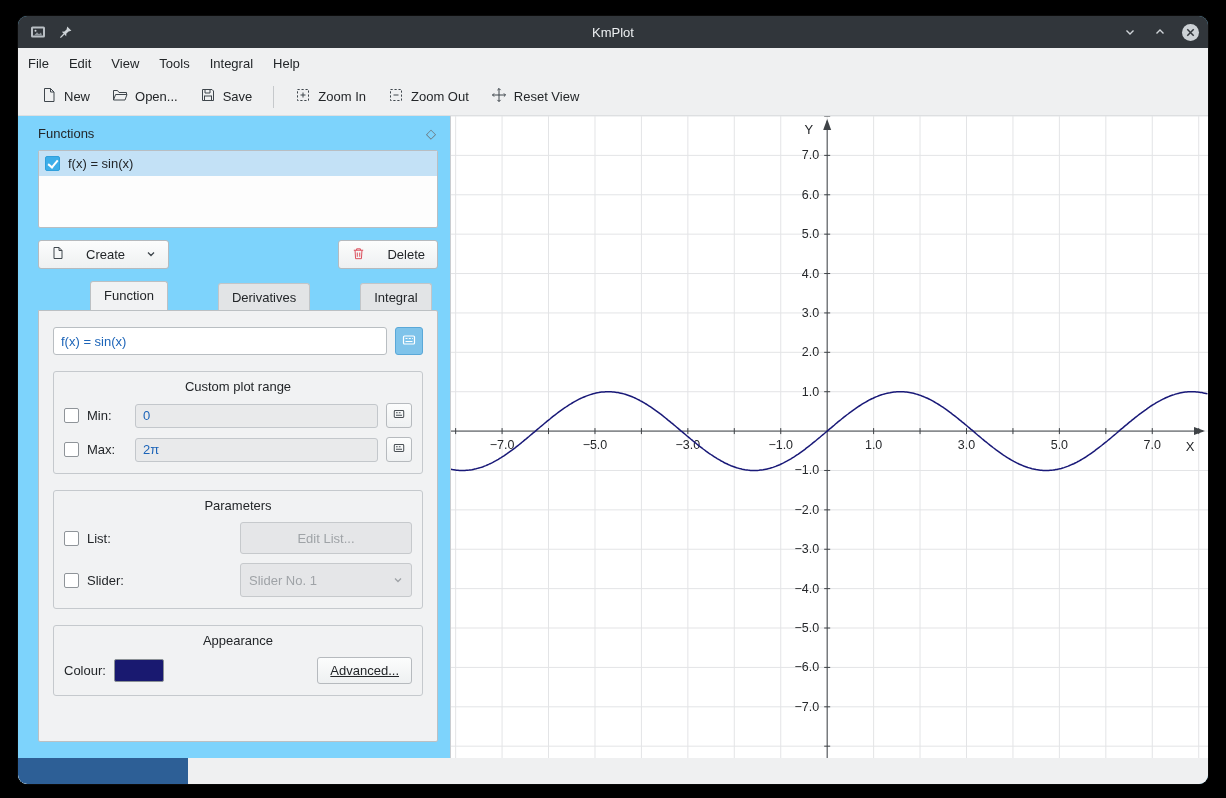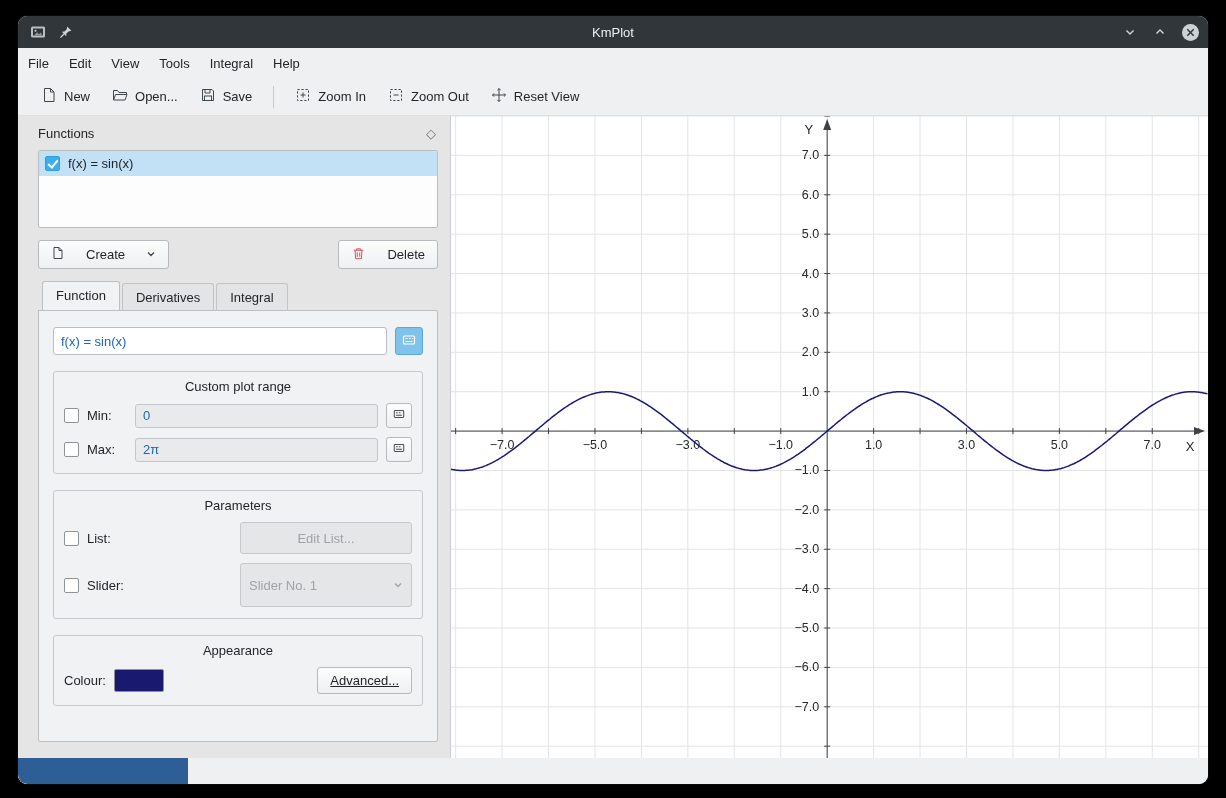--- a/index.html
+++ b/index.html
@@ -1,20 +1,20 @@
 <!DOCTYPE html>
 <html><head>
 <meta charset="utf-8">
 <style>
   * { box-sizing: border-box; margin: 0; padding: 0; }
   html,body { width:1226px; height:798px; background:#000; overflow:hidden;
     font-family:"Liberation Sans", sans-serif; font-size:13px; color:#232629; }
 
   .window { position:absolute; left:18px; top:16px; width:1190px; height:768px;
-    background:#e5e5e5; border-radius:9px; overflow:hidden; box-shadow:0 0 0 1px #0a0a0a; }
+    background:#7dd3fc; border-radius:9px; overflow:hidden; box-shadow:0 0 0 1px #0a0a0a; }
 
   
   .titlebar { position:relative; height:32px; background:#31363b; display:flex; align-items:center; }
   .tb-title { position:absolute; left:0; right:0; text-align:center; color:#eceff1; font-size:13px; }
   .tb-left { position:absolute; left:10px; display:flex; gap:8px; align-items:center; z-index:2; }
   .tb-right { position:absolute; right:8px; display:flex; gap:10px; align-items:center; z-index:2; }
   .tb-btn { display:flex; align-items:center; justify-content:center; width:20px; height:20px; }
 
   
   .menubar { height:30px; display:flex; align-items:center; background:#eff0f1; }
@@ -48,21 +48,21 @@
     border-right:2px solid #fff; border-bottom:2px solid #fff; transform:rotate(40deg); }
 
   .btn-row { display:flex; justify-content:space-between; margin-top:12px; }
   .btn { display:inline-flex; align-items:center; gap:21px; height:29px; padding:8px 12px;
     border:1px solid #b6babe; border-radius:3px; font:inherit; color:#232629;
     background:linear-gradient(#fcfdfd,#eef0f1); }
 
   .tabs { display:flex; margin-top:12px; padding-left:4px; }
   .tab { padding:6px 13px 5px; font-size:13px; border:1px solid transparent; color:#232629;
     background:#e2e4e6; border-color:#c2c5c8; border-bottom:none; margin-right:2px;
-    border-radius:3px 3px 0 0; position:relative; top:2px; height:27px; }
+    border-radius:3px 3px 0 0; position:relative; top:2px; height:27px;margin-left:48px; }
   .tab.active { background:#f1f2f3; border-color:#bcc0c3; top:0; height:29px; z-index:2; }
 
   .tab-frame { flex:1; border:1px solid #bcc0c3; border-radius:0 2px 2px 2px; background:#f1f2f3;
     margin-bottom:16px; padding:16px 14px 0 14px; position:relative; z-index:1; }
 
   .eq-row { display:flex; gap:8px; align-items:center; }
   .eq-input { flex:1; height:28px; border:1px solid #b9bec2; border-radius:3px; background:#fff;
     color:#1c64b8; font:inherit; padding:0 7px; }
   .eq-btn { width:28px; height:28px; border:1px solid #5aa8d8; border-radius:3px;
     background:#7fc3ea; display:flex; align-items:center; justify-content:center; }
@@ -71,21 +71,21 @@
   .group-title { text-align:center; margin-bottom:4px; }
   .form-row { display:flex; align-items:center; gap:8px; margin-top:9px; }
   .lbl-fixed { width:40px; }
   .mini-input { flex:1; height:24px; border:1px solid #c3c7cb; border-radius:3px;
     background:#e9eaeb; color:#1c64b8; font:inherit; padding:0 7px; }
   .sq-btn { width:26px; height:25px; border:1px solid #b6babe; border-radius:3px;
     background:linear-gradient(#fcfdfd,#eef0f1); display:flex; align-items:center; justify-content:center; }
   .spacer { flex:1; }
   .dis-btn { width:172px; height:32px; border:1px solid #c6c9cc; border-radius:3px;
     background:#e5e6e8; color:#9fa3a7; font:inherit; }
-  .dis-combo { width:172px; height:44px; border:1px solid #c6c9cc; border-radius:3px;
+  .dis-combo { width:172px; height:34px; border:1px solid #c6c9cc; border-radius:3px;
     background:#e5e6e8; color:#9fa3a7; display:flex; align-items:center; padding:0 8px;
     justify-content:space-between; }
   .swatch { width:50px; height:23px; border:1px solid #8a9095; border-radius:2px; background:#191970; }
   .adv-btn { height:27px; padding:0 12px; border:1px solid #b6babe; border-radius:3px;
     background:linear-gradient(#fcfdfd,#eef0f1); font:inherit; color:#232629;text-decoration:underline; }
 
   
   .plot-area { flex:1; background:#fff; border-left:1px solid #c9ccd0; }
   .plot-area svg { display:block; width:100%; height:100%; }
   .plot-area text { font-family:"Liberation Sans", sans-serif; }

